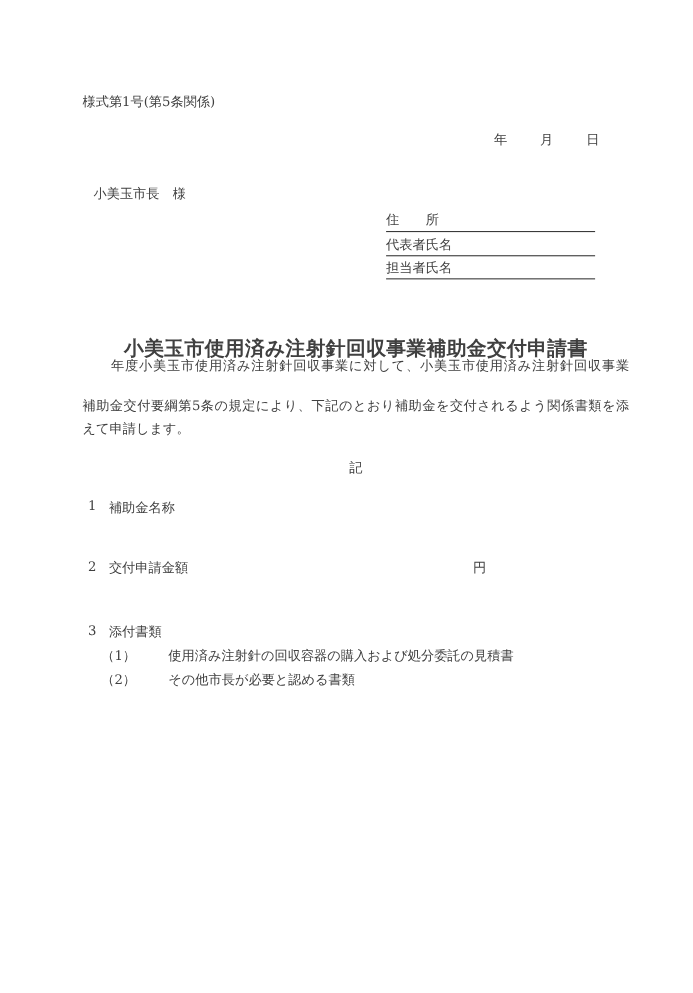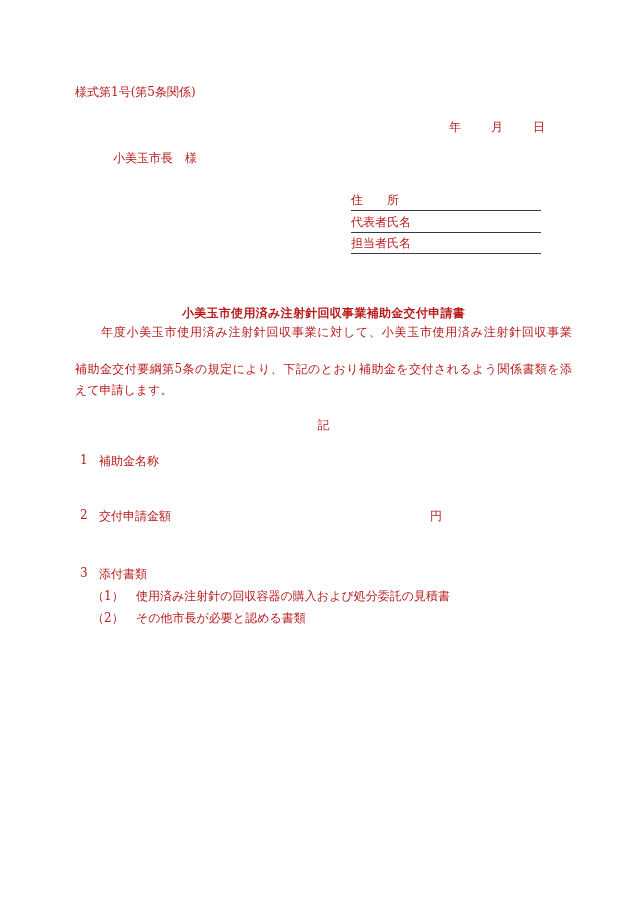--- a/index.html
+++ b/index.html
@@ -6,34 +6,34 @@
     margin: 0;
     padding: 0;
     background: #ffffff;
   }
   .page {
     position: relative;
     width: 630px;
     height: 903px;
     background: #ffffff;
     font-family: "DejaVu Serif", "Liberation Serif", serif;
-    color: #b91c1c;
+    color: #404040;
     font-size: 12px;
     overflow: hidden;
   }
   .abs { position: absolute; white-space: pre; }
 
   .form-number { left: 75px; top: 84px; }
 
   .date-line {
     left: 449px; top: 119px;
     display: flex; gap: 30px;
   }
 
-  .addressee { left: 85px; top: 150px; margin-left: 28px; }
+  .addressee { left: 85px; top: 168px; }
 
   .fields {
     position: absolute;
     left: 351px; top: 168px;
     width: 190px;
     margin-top: 21px;
   }
   .field-row {
     height: 21.8px;
     border-bottom: 1px solid #3a3a3a;
@@ -41,21 +41,21 @@
     align-items: flex-end;
     padding-bottom: 1px;
     box-sizing: border-box;
   }
   .field-label { white-space: pre; }
 
   .center-band {
     left: 75px; top: 305px; width: 497px;
     text-align: center;
     font-weight: bold;
-    font-size: 12px;
+    font-size: 18px;
     letter-spacing: 0.3px;
   }
 
   .body-line {
     left: 75px;
     width: 497px;
     text-align: justify;
     text-align-last: justify;
   }
   .body-line-1 { left: 101px; top: 324px; width: 471px; }
@@ -68,21 +68,21 @@
   }
 
   .item-number { left: 80px; }
   .item-label  { left: 99px; }
   .row-1 { top: 453px; }
   .row-2 { top: 508px; }
   .row-3 { top: 566px; }
   .unit-yen { left: 430px; top: 508px; }
 
   .sub-number { left: 92px; }
-  .sub-text   { left: 136px; }
+  .sub-text   { left: 153px; }
   .sub-row-1 { top: 587.5px; }
   .sub-row-2 { top: 609.5px; }
 </style>
 </head>
 <body>
 
 <div class="page">
 
   <div class="abs form-number">様式第1号(第5条関係)</div>
 

